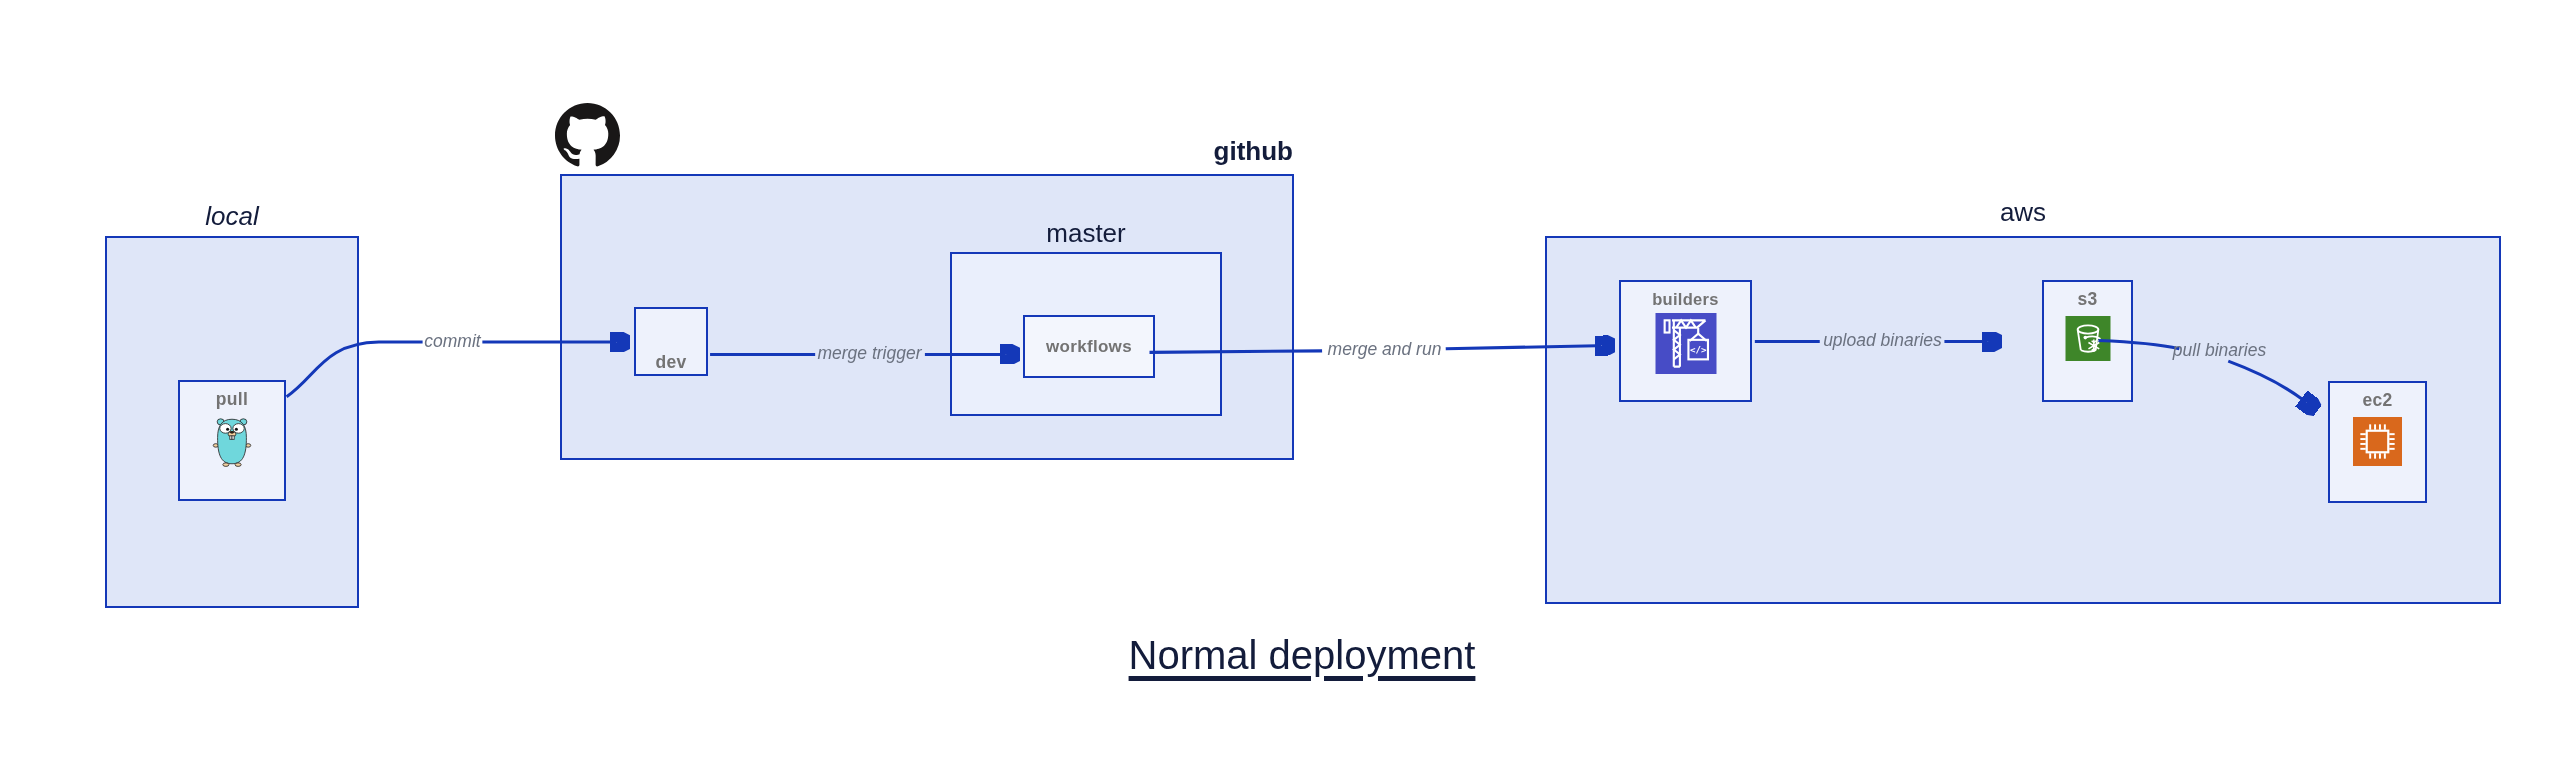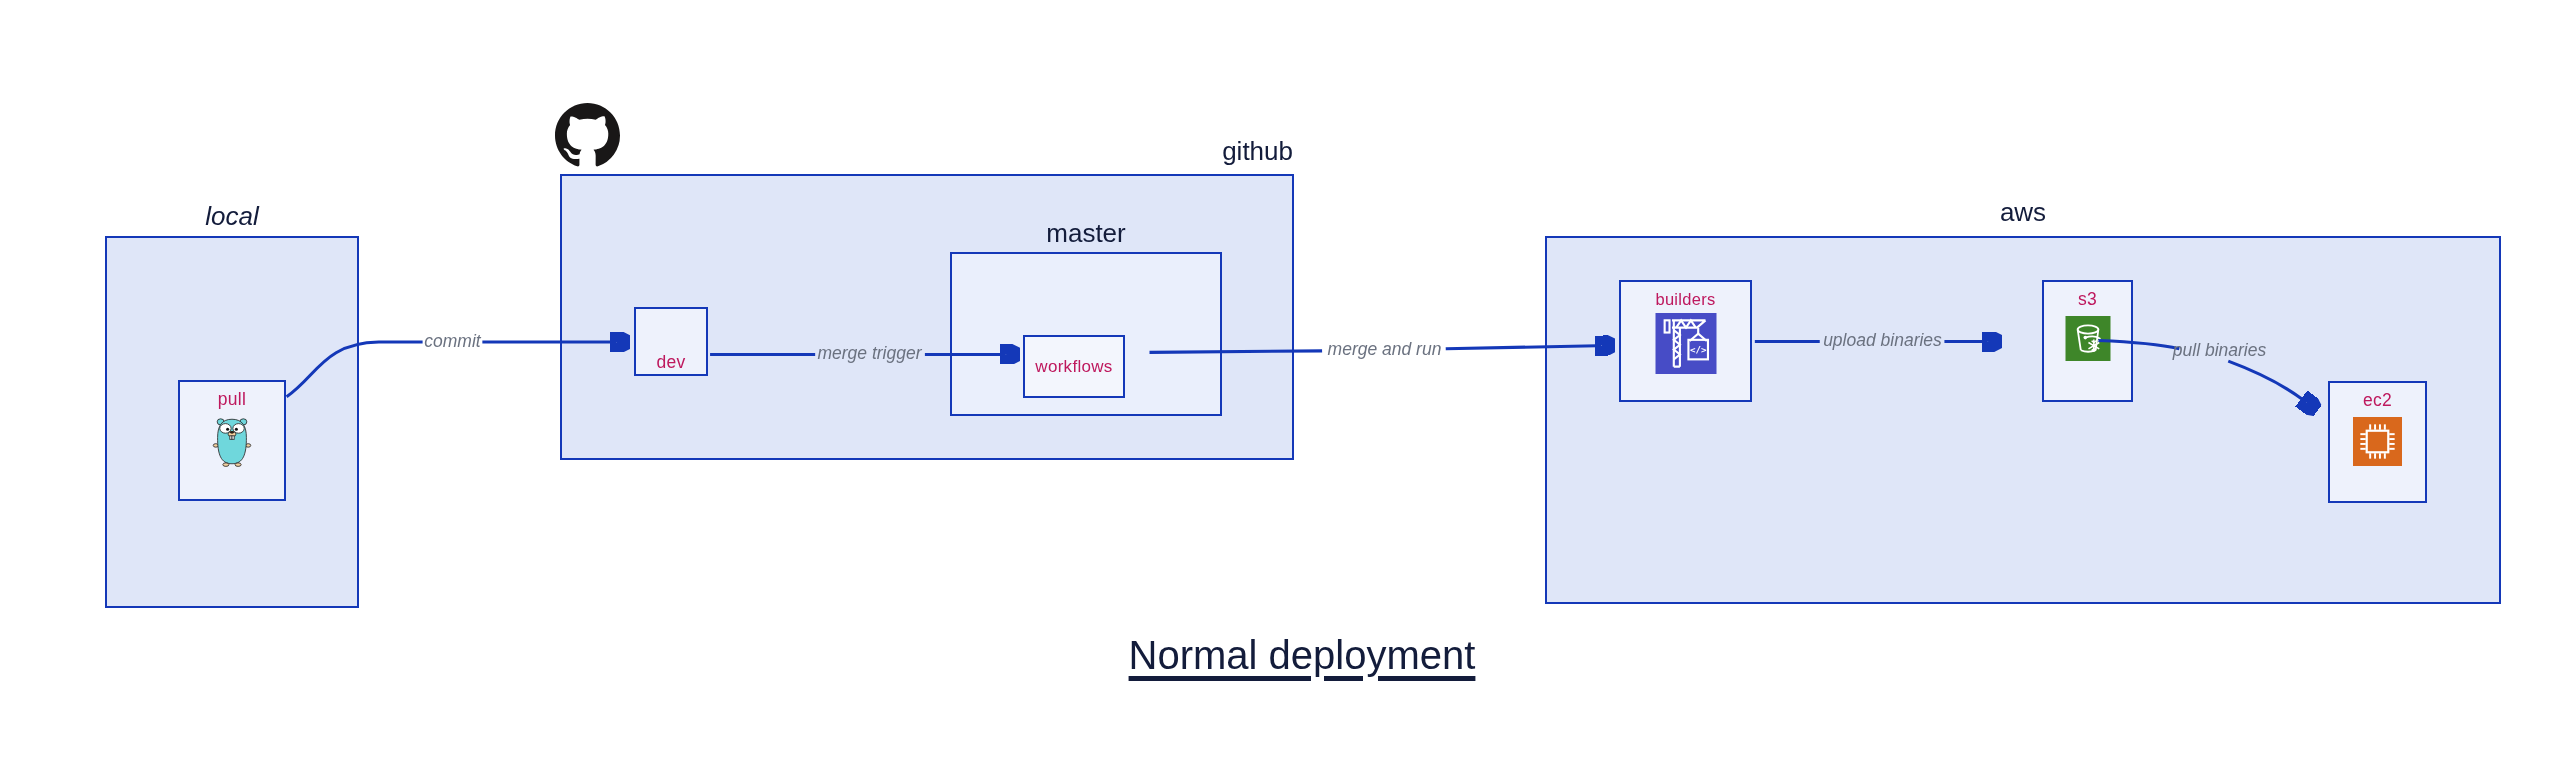--- a/index.html
+++ b/index.html
@@ -20,21 +20,21 @@
   .container{background:var(--container-fill);}
   .master{background:var(--master-fill);}
   .node{background:var(--node-fill);display:flex;flex-direction:column;align-items:center;}
   .node.center{justify-content:center;}
   .workflows{background:var(--workflows-fill);}
   .container-label{
     position:absolute;color:var(--navy);font-size:26px;line-height:30px;text-align:center;
   }
   .container-label.right{text-align:right;}
   .node-label{
-    font-weight:normal;font-size:17.5px;line-height:23px;color:#be185d;letter-spacing:0.3px;
+    font-weight:bold;font-size:17.5px;line-height:23px;color:#737373;letter-spacing:0.3px;
   }
   .pad-top{padding-top:6.2px;}
   .edge-label{
     position:absolute;width:155px;text-align:center;font-style:italic;
     font-size:17.5px;color:var(--edge-gray);
   }
   .edges{position:absolute;left:0;top:0;pointer-events:none;}
   .edges path{stroke:var(--blue);stroke-width:6;fill:none;}
   .title{
     position:absolute;left:0;right:0;top:633px;text-align:center;
@@ -47,21 +47,21 @@
 <body>
 
 <div class="canvas">
 
   <div class="box container" style="left:105px;top:236px;width:254px;height:372px;"></div>
   <div class="box container" style="left:560px;top:174px;width:734px;height:286px;"></div>
   <div class="box master" style="left:950px;top:252px;width:272px;height:164px;border:2.6px solid var(--blue);position:absolute;box-sizing:border-box;"></div>
   <div class="box container" style="left:1545px;top:236px;width:956px;height:368px;"></div>
 
   <div class="container-label" style="left:105px;width:254px;top:201px;font-style:italic;">local</div>
-  <div class="container-label right" style="left:1035px;width:258px;top:136px;">github</div>
+  <div class="container-label right" style="left:1035px;width:258px;top:136px;font-weight:bold;">github</div>
   <div class="container-label" style="left:950px;width:272px;top:218px;">master</div>
   <div class="container-label" style="left:1545px;width:956px;top:197px;">aws</div>
 
   <div style="position:absolute;left:555px;top:103px;">
     <svg class="icon-svg" width="65" height="65" viewBox="0 0 16 16">
       <path d="M8 0C3.58 0 0 3.58 0 8c0 3.54 2.29 6.53 5.47 7.59.4.07.55-.17.55-.38 0-.19-.01-.82-.01-1.49-2.01.37-2.53-.49-2.69-.94-.09-.23-.48-.94-.82-1.13-.28-.15-.68-.52-.01-.53.63-.01 1.08.58 1.23.82.72 1.21 1.87.87 2.33.66.07-.52.28-.87.51-1.07-1.78-.2-3.64-.89-3.64-3.95 0-.87.31-1.59.82-2.15-.08-.2-.36-1.02.08-2.12 0 0 .67-.21 2.2.82.64-.18 1.32-.27 2-.27s1.36.09 2 .27c1.53-1.04 2.2-.82 2.2-.82.44 1.1.16 1.92.08 2.12.51.56.82 1.27.82 2.15 0 3.07-1.87 3.75-3.65 3.95.29.25.54.73.54 1.48 0 1.07-.01 1.93-.01 2.2 0 .21.15.46.55.38A8.01 8.01 0 0 0 16 8c0-4.42-3.58-8-8-8z" fill="#191717"></path>
     </svg>
   </div>
 
   <div class="box node pad-top" style="left:178px;top:380px;width:108px;height:121px;">
@@ -84,21 +84,21 @@
         <ellipse cx="36" cy="116" rx="7" ry="4" fill="#f2cf9d"></ellipse>
         <ellipse cx="64" cy="116" rx="7" ry="4" fill="#f2cf9d"></ellipse>
       </g>
     </svg>
   </div>
 
   <div class="box node center" style="left:634px;top:307px;width:74px;height:69px;justify-content:flex-end;">
     <span class="node-label">dev</span>
   </div>
 
-  <div class="box node center workflows" style="left:1023px;top:335px;width:102px;height:63px;">
+  <div class="box node center workflows" style="left:1023px;top:315px;width:132px;height:63px;">
     <span class="node-label" style="font-size:17px;">workflows</span>
   </div>
 
   <div class="box node pad-top" style="left:1619px;top:280px;width:133px;height:122px;">
     <span class="node-label" style="font-size:16.5px;">builders</span>
     <svg class="icon-svg" width="62" height="61" viewBox="0 0 100 100" style="margin-top:2.1px;">
       <rect x="0" y="0" width="100" height="100" fill="#474cc6"></rect>
       <g stroke="#ffffff" stroke-width="3.5" fill="none">
         <rect x="15" y="12" width="8" height="20"></rect>
         <path d="M30,12 L30,88 M40,24 L40,88 M30,88 L40,88"></path>

